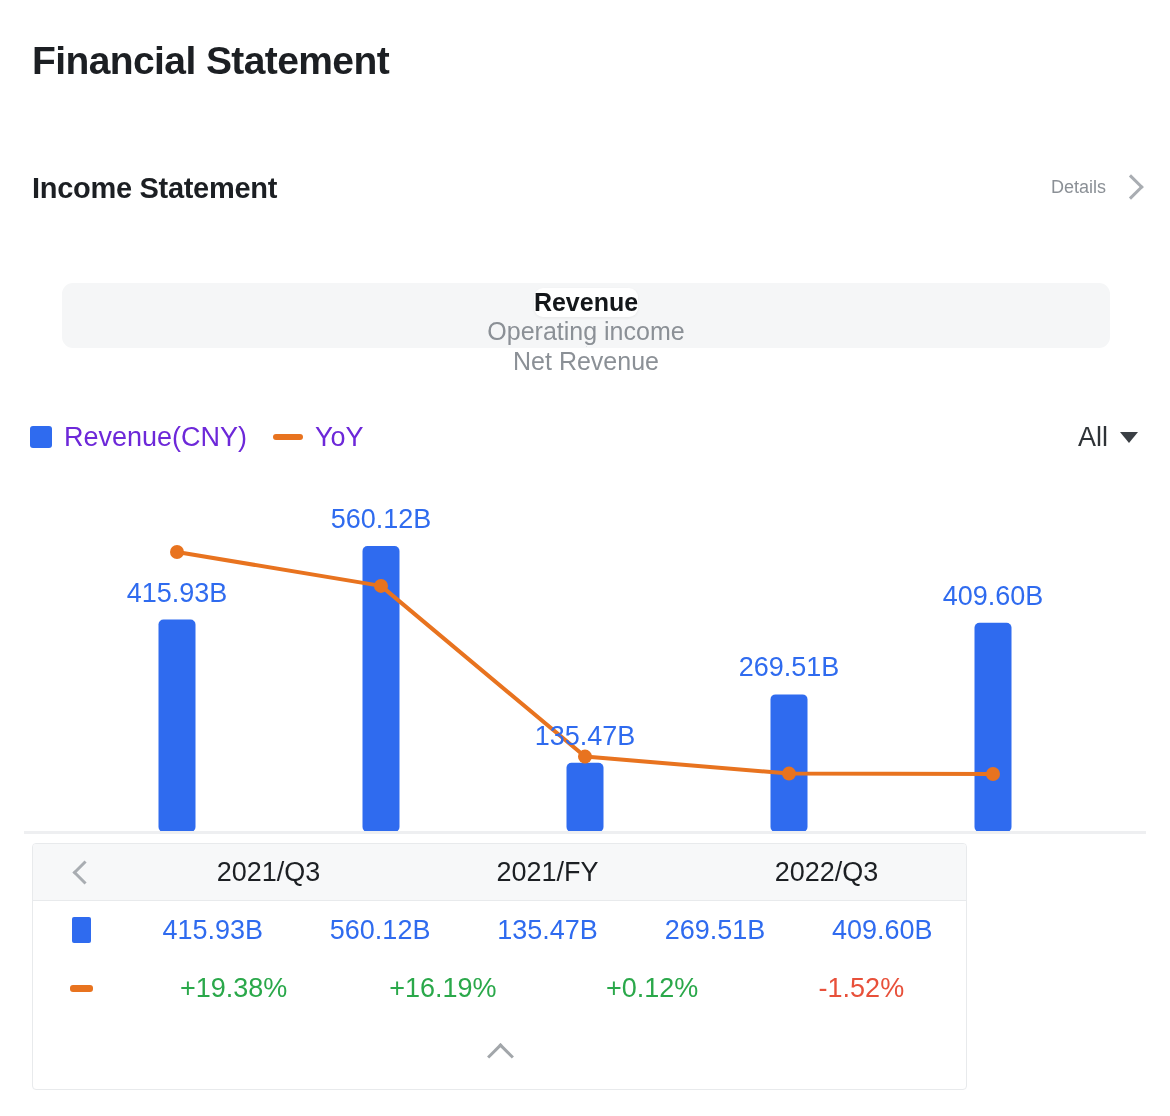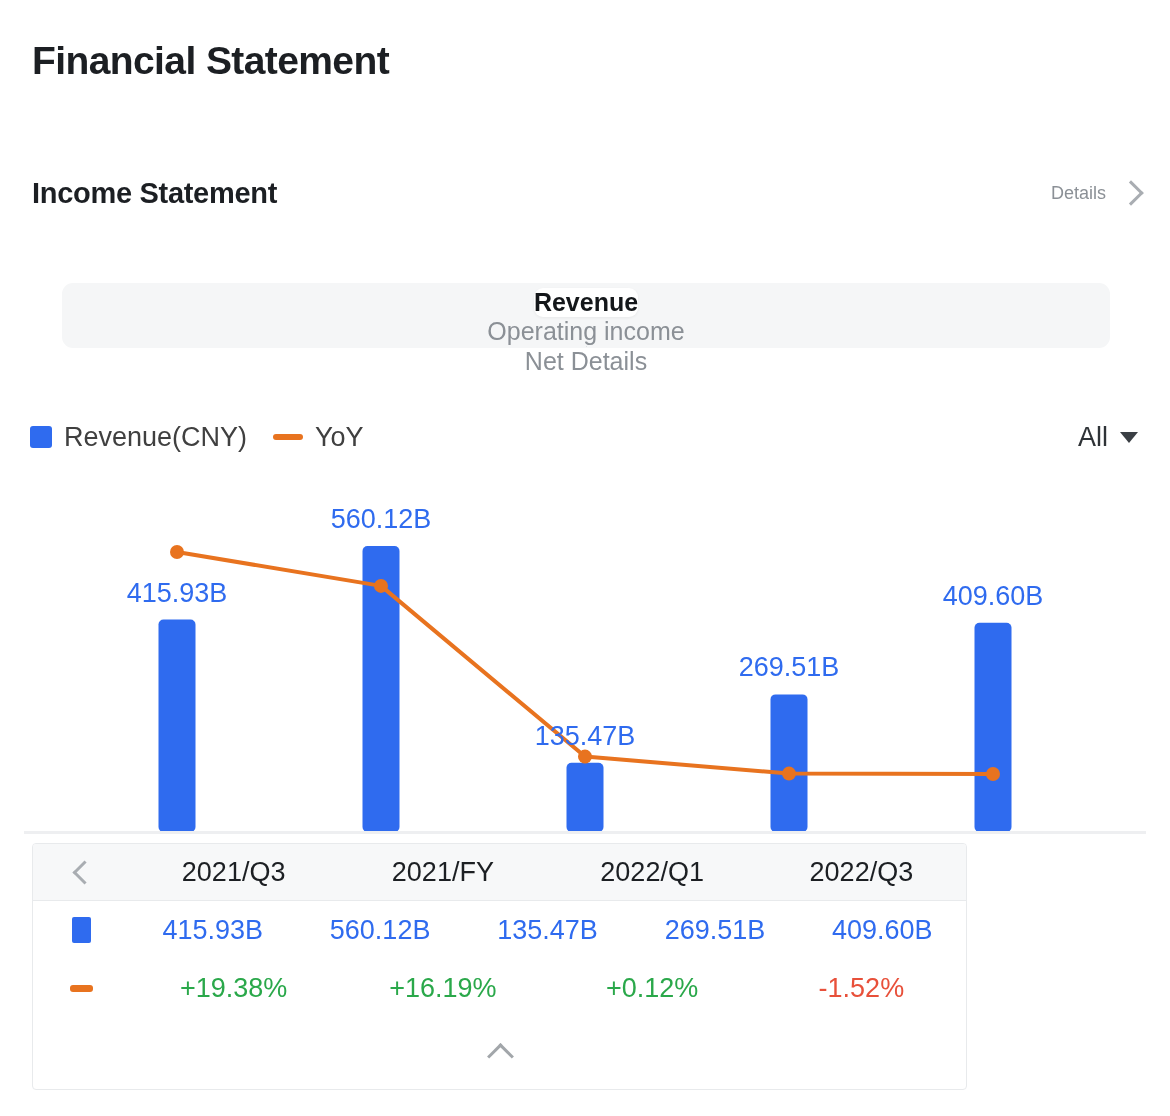--- a/index.html
+++ b/index.html
@@ -34,21 +34,21 @@
   }
 
   
   .section-header {
     position: absolute;
     left: 32px;
     top: 172px;
     width: 1106px;
     height: 42px;
     display: flex;
-    align-items: center;
+    align-items: flex-start;
     justify-content: space-between;
   }
   .section-title {
     font-size: 29px;
     font-weight: 700;
     letter-spacing: -0.3px;
     color: #1c1f23;
   }
   .details-link {
     display: flex;
@@ -144,21 +144,21 @@
   }
   .legend-swatch-line {
     width: 30px;
     height: 6px;
     border-radius: 3px;
     background: #e8731f;
     flex: 0 0 30px;
   }
   .legend-text {
     font-size: 27px;
-    color: #404040;
+    color: #6d28d9;
     white-space: nowrap;
   }
   .range-select {
     margin-left: auto;
     display: flex;
     align-items: center;
     gap: 12px;
     cursor: pointer;
     padding-right: 2px;
   }
@@ -318,21 +318,21 @@
 
   <div class="tabbar">
     <div class="tab active">
       <span>Revenue</span>
     </div>
     <div class="tab">
       <span>Operating income</span>
     </div>
     <div class="tab-divider"></div>
     <div class="tab">
-      <span>Net Details</span>
+      <span>Net Revenue</span>
     </div>
   </div>
 
   <div class="legend-row">
     <div class="legend-item">
       <span class="legend-swatch-bar"></span>
       <span class="legend-text">Revenue(CNY)</span>
     </div>
     <div class="legend-item">
       <span class="legend-swatch-line"></span>
@@ -373,21 +373,20 @@
   </div>
 
   <div class="data-table">
 
     <div class="table-head">
       <div class="cell-lead">
         <span class="chevron-left"></span>
       </div>
       <div class="cell head-cell">2021/Q3</div>
       <div class="cell head-cell">2021/FY</div>
-      <div class="cell head-cell">2022/Q1</div>
       <div class="cell head-cell">2022/Q3</div>
     </div>
 
     <div class="table-row">
       <div class="cell-lead">
         <span class="row-swatch-bar"></span>
       </div>
       <div class="cell v-blue">415.93B</div>
       <div class="cell v-blue">560.12B</div>
       <div class="cell v-blue">135.47B</div>

